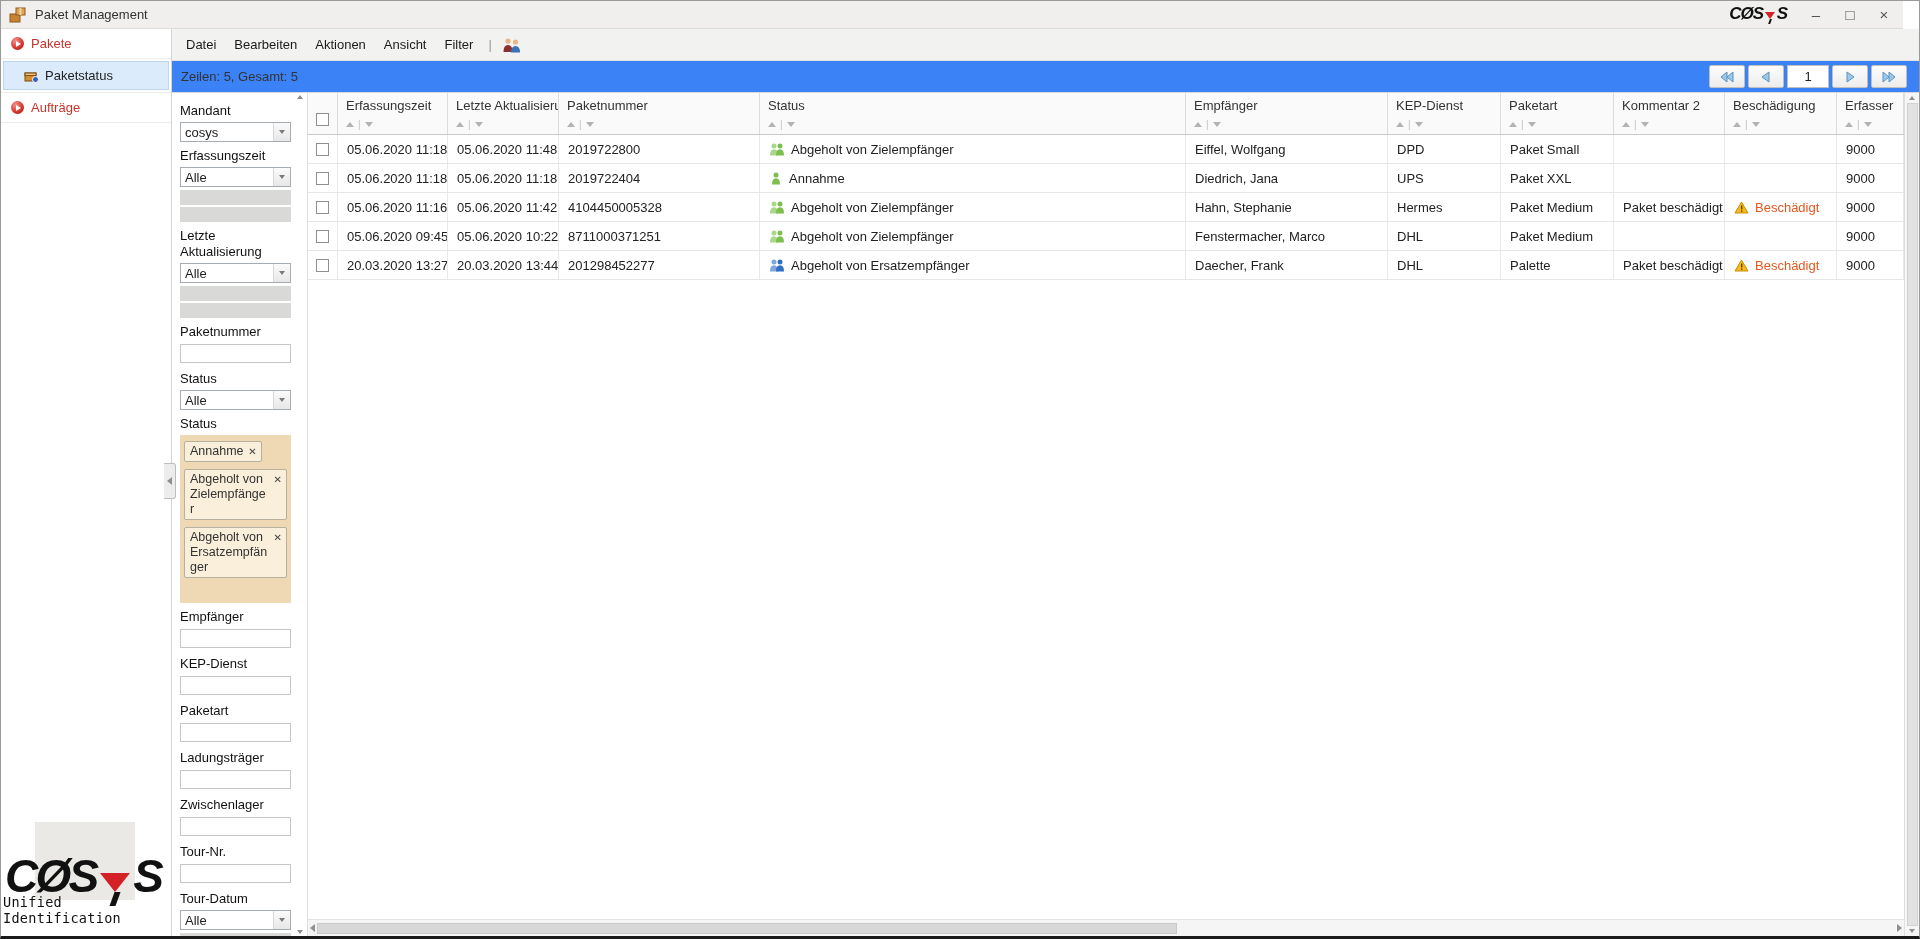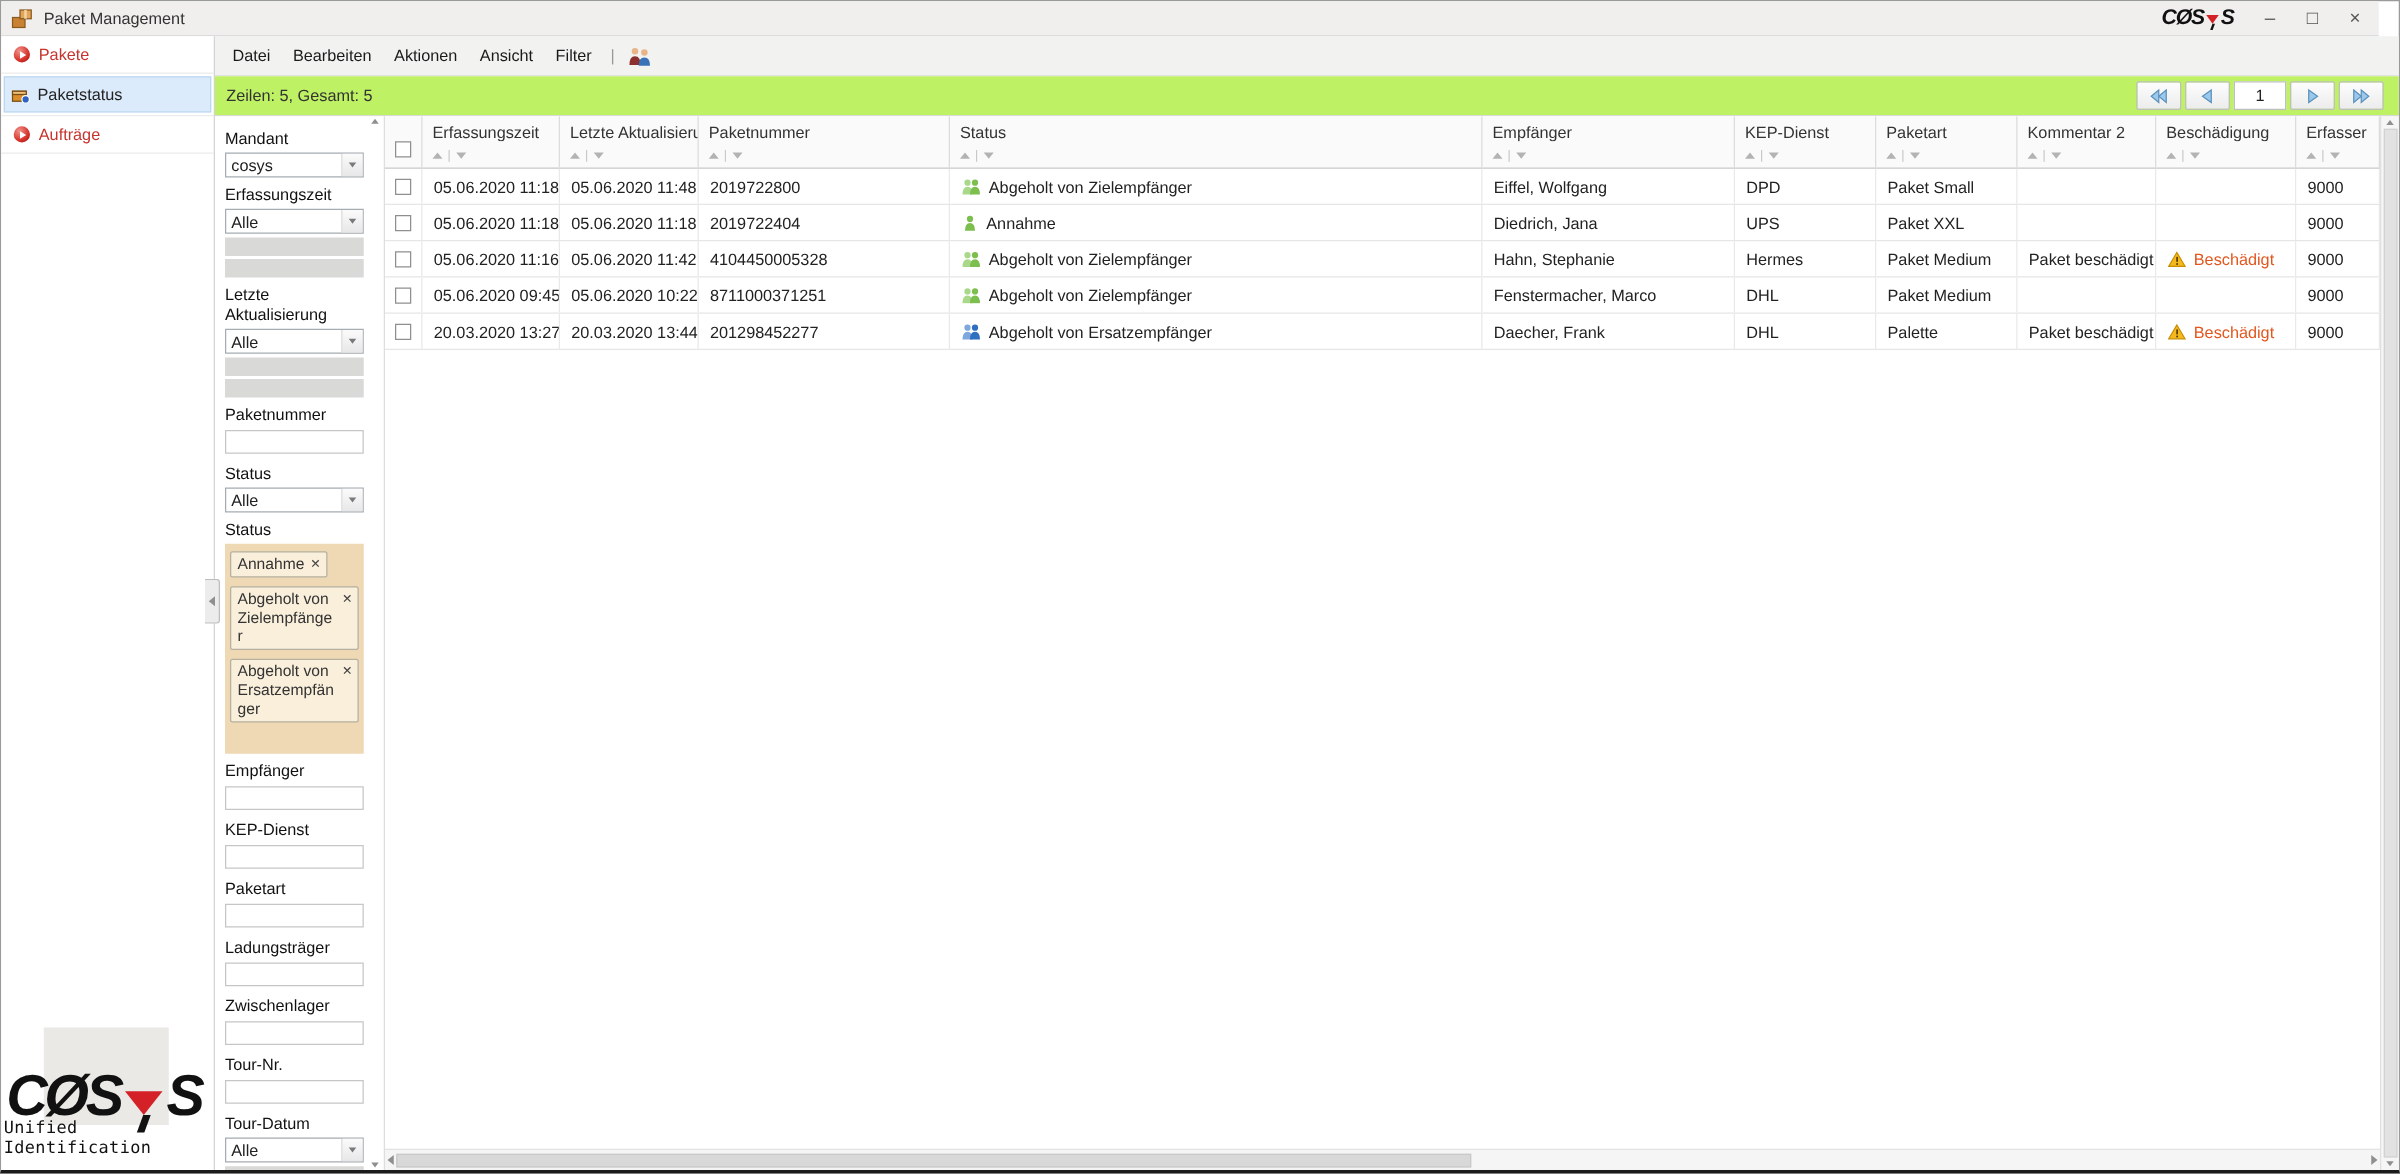--- a/index.html
+++ b/index.html
@@ -25,40 +25,40 @@
   .cosys .ystem{width:.13em;height:.34em;background:#111;transform:skewX(-20deg)}
   .cosys-small{font-size:17px}
   .cosys-big{font-size:46px}
 
   
   .sidebar{position:absolute;top:28px;left:0;bottom:0;width:171px;background:#fff;
     border-right:1px solid #d4d4d4}
   .nav-row{height:30px;display:flex;align-items:center;gap:7px;padding-left:10px;
     border-bottom:1px solid #ececec;color:var(--accent-red,#c6342e)}
   .nav-row-wrap{border-bottom:1px solid #ececec;padding:2px}
-  .nav-selected{height:29px;display:flex;align-items:center;gap:6px;padding-left:5px;
+  .nav-selected{height:29px;display:flex;align-items:center;gap:6px;padding-left:20px;
     background:var(--selected-bg,#dcebfb);border:1px solid var(--selected-border,#bcd8f1);color:#222}
   .red-orb{position:relative;width:13px;height:13px;border-radius:50%;flex:none;
     background:radial-gradient(circle at 35% 30%,#f0928a,#d5322a 60%,#8f120c)}
   .red-orb::after{content:"";position:absolute;left:5px;top:3.5px;width:0;height:0;
     border-left:5px solid #fff;border-top:3px solid transparent;border-bottom:3px solid transparent}
   .side-logo{position:absolute;left:0;right:0;bottom:6px;height:110px}
   .logo-block{position:absolute;left:34px;bottom:30px;width:100px;height:78px;background:#eae9e5}
   .logo-text{position:absolute;left:4px;bottom:24px}
   .logo-sub{position:absolute;left:2px;bottom:4px;font-family:"DejaVu Sans Mono",monospace;
     font-size:13.5px;color:#111;letter-spacing:.3px}
 
   
   .main{position:absolute;top:28px;left:171px;right:0;bottom:0}
   .menubar{height:32px;background:#f2f2f1;border-bottom:1px solid #e2e2e2;
     display:flex;align-items:center;padding-left:5px}
   .menu-item{padding:4px 9px;color:#1a1a1a}
   .menu-sep{color:#999;padding:0 6px}
   .menubar .icon{margin-left:4px}
-  .statusrow{height:32px;background:#bef264;border-bottom:1px solid #d9d9d9;
+  .statusrow{height:32px;background:#3b82f6;border-bottom:1px solid #d9d9d9;
     display:flex;align-items:center;justify-content:space-between;padding:0 12px 0 9px}
   .rows-summary{color:#333}
 
   
   .pagination{display:flex;align-items:center;gap:3px}
   .pg-btn{width:36px;height:23px;border:1px solid #bfbfbf;border-radius:2px;
     background:linear-gradient(#fdfdfd,#ececec);display:flex;align-items:center;justify-content:center}
   .pg-page{width:42px;height:23px;border:1px solid #bfbfbf;background:#fff;
     display:flex;align-items:center;justify-content:center}
 

